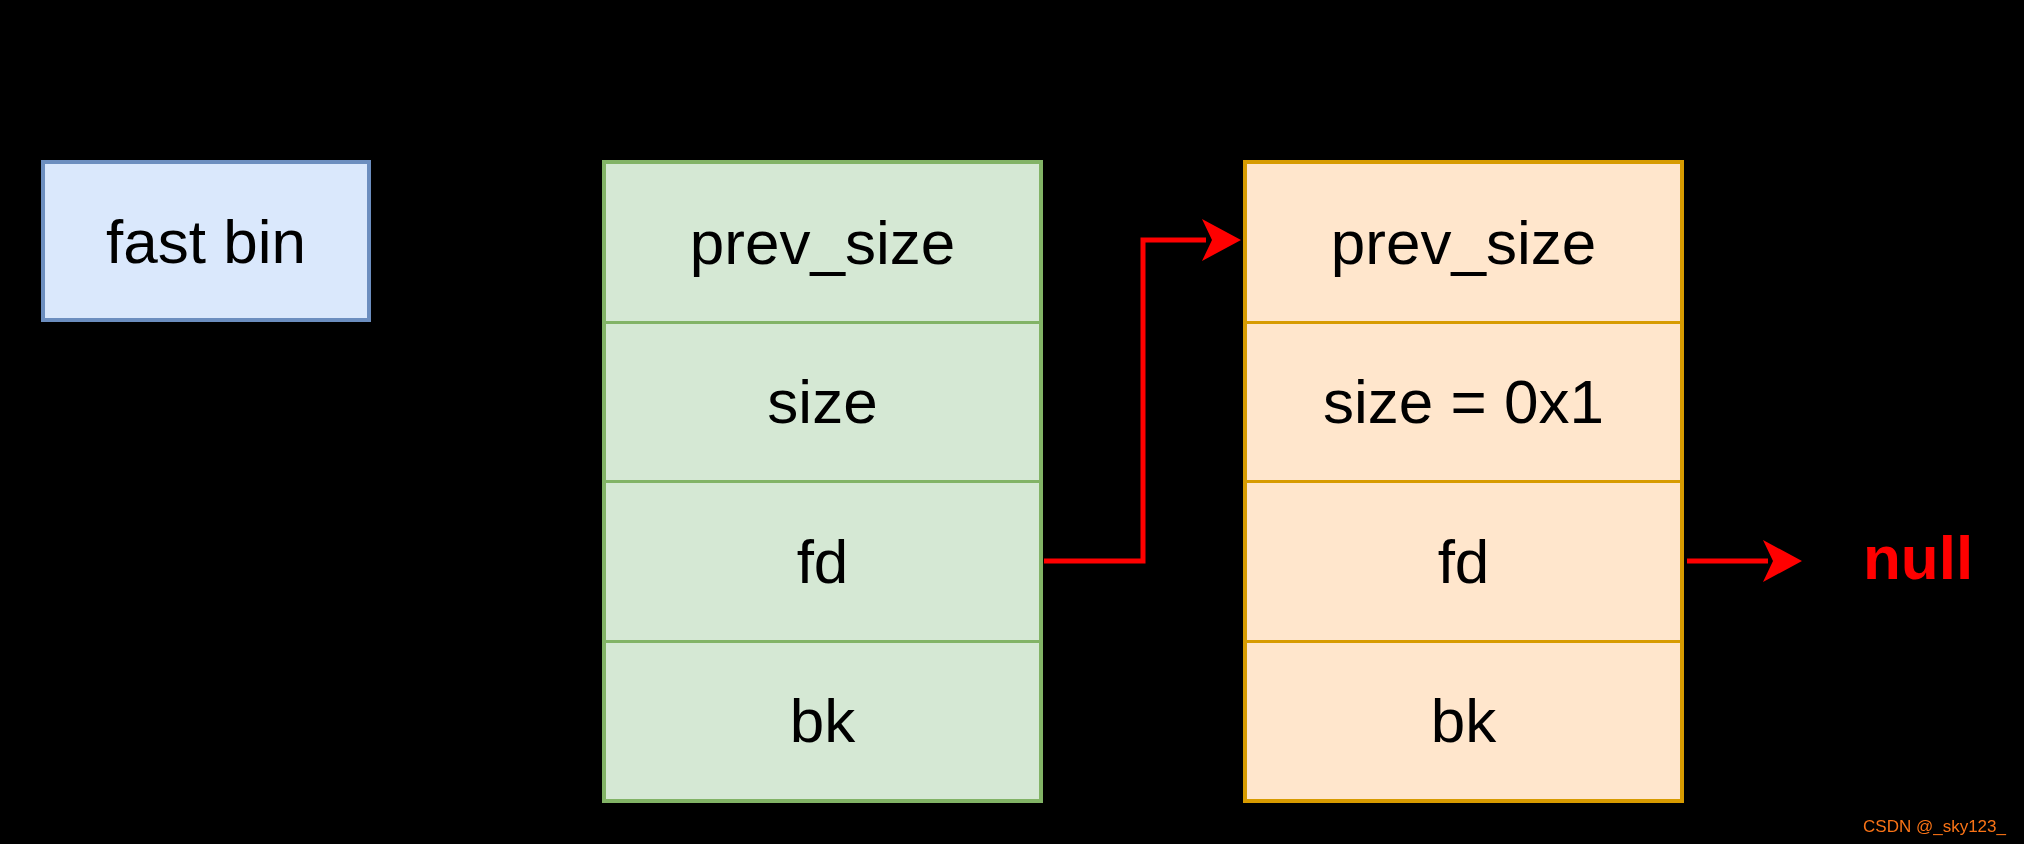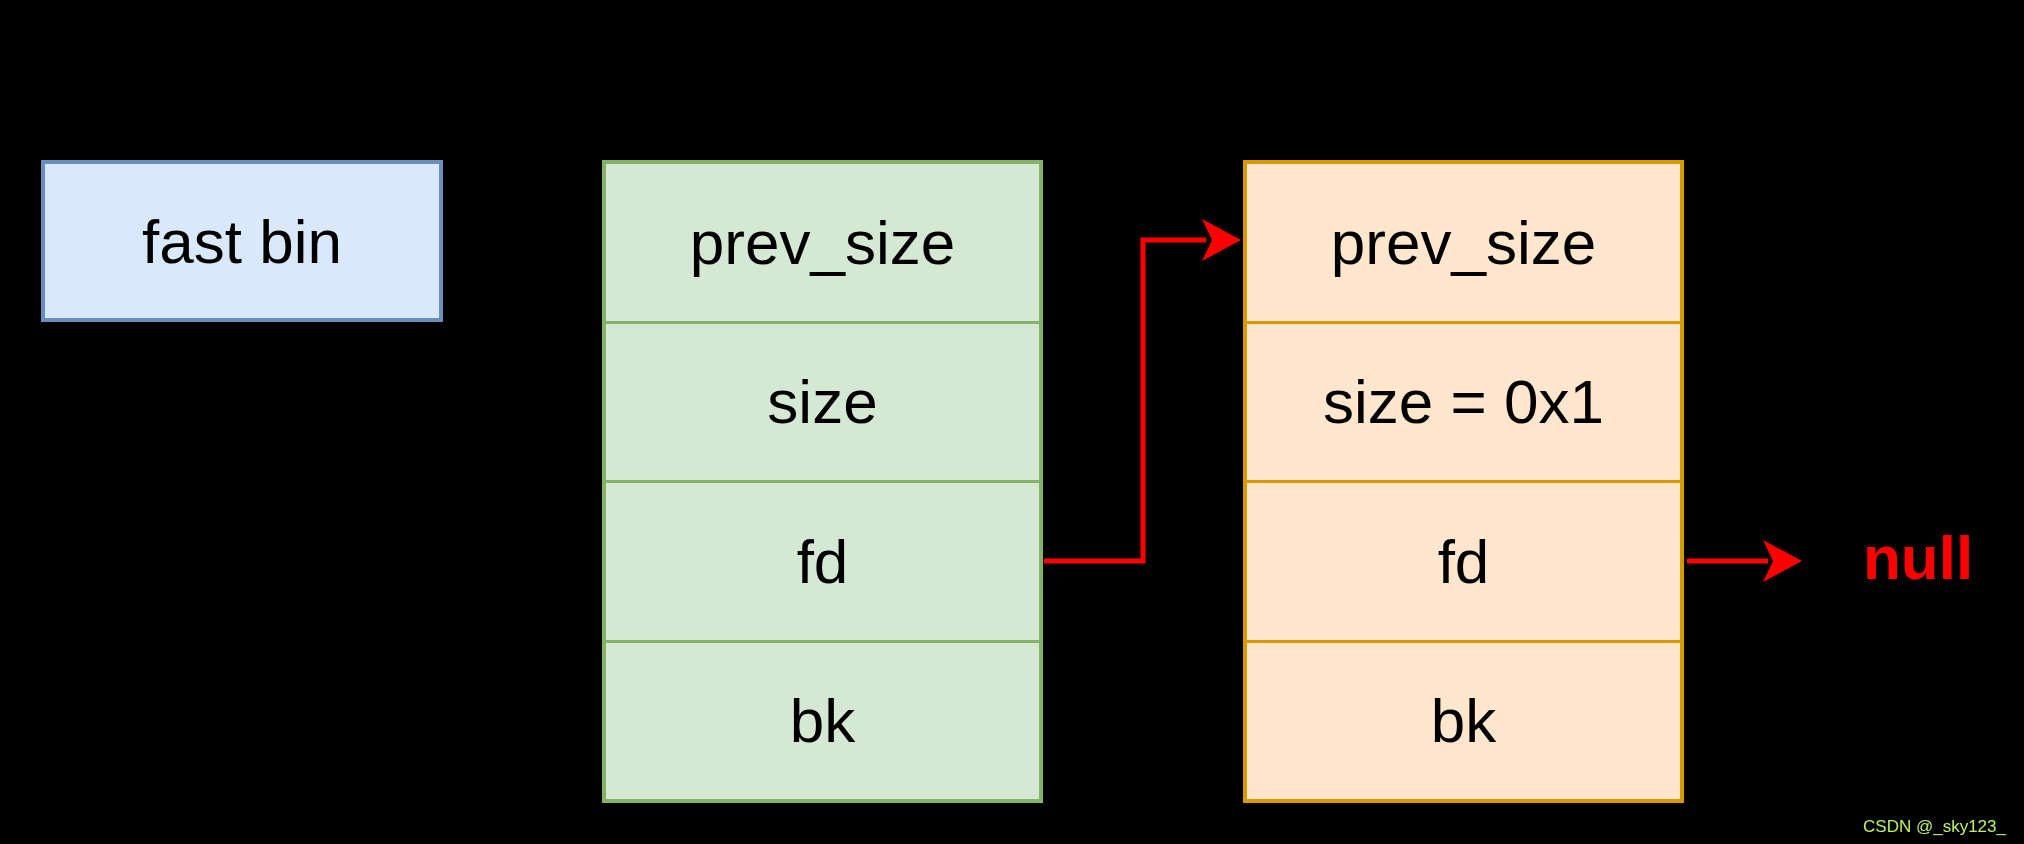--- a/index.html
+++ b/index.html
@@ -9,21 +9,21 @@
     overflow:hidden;
     font-family:"Liberation Sans",sans-serif;
   }
   .node{
     position:absolute;
     box-sizing:border-box;
     border:4px solid var(--stroke,#000);
     background:var(--fill,#fff);
   }
   .fastbin{
-    left:41px;top:160px;width:402px;height:162px;
+    left:41px;top:160px;width:330px;height:162px;
     display:flex;align-items:center;justify-content:center;
     font-size:62px;
   }
   .chunk{
     width:441px;height:643px;
     display:flex;flex-direction:column;
   }
   .chunk-free{left:602px;top:160px;}
   .chunk-fake{left:1243px;top:160px;}
   .row{
@@ -74,15 +74,15 @@
       <polygon points="1241,240 1202,219 1212,240 1202,261" fill="#FF0000"></polygon>
     </g>
     <g>
       <polyline points="1687,561 1768,561" fill="none" stroke-width="5" stroke="#FF0000"></polyline>
       <polygon points="1802,561 1763,540 1773,561 1763,582" fill="#FF0000"></polygon>
     </g>
   </svg>
 
   <div class="null-label" style="color: rgb(255, 0, 0); margin-left: 33px;">null</div>
 
-  <div class="watermark" style="color: #bef264;">CSDN @_sky123_</div>
+  <div class="watermark" style="color: #f97316;">CSDN @_sky123_</div>
 
 </div>
 
 </body></html>

